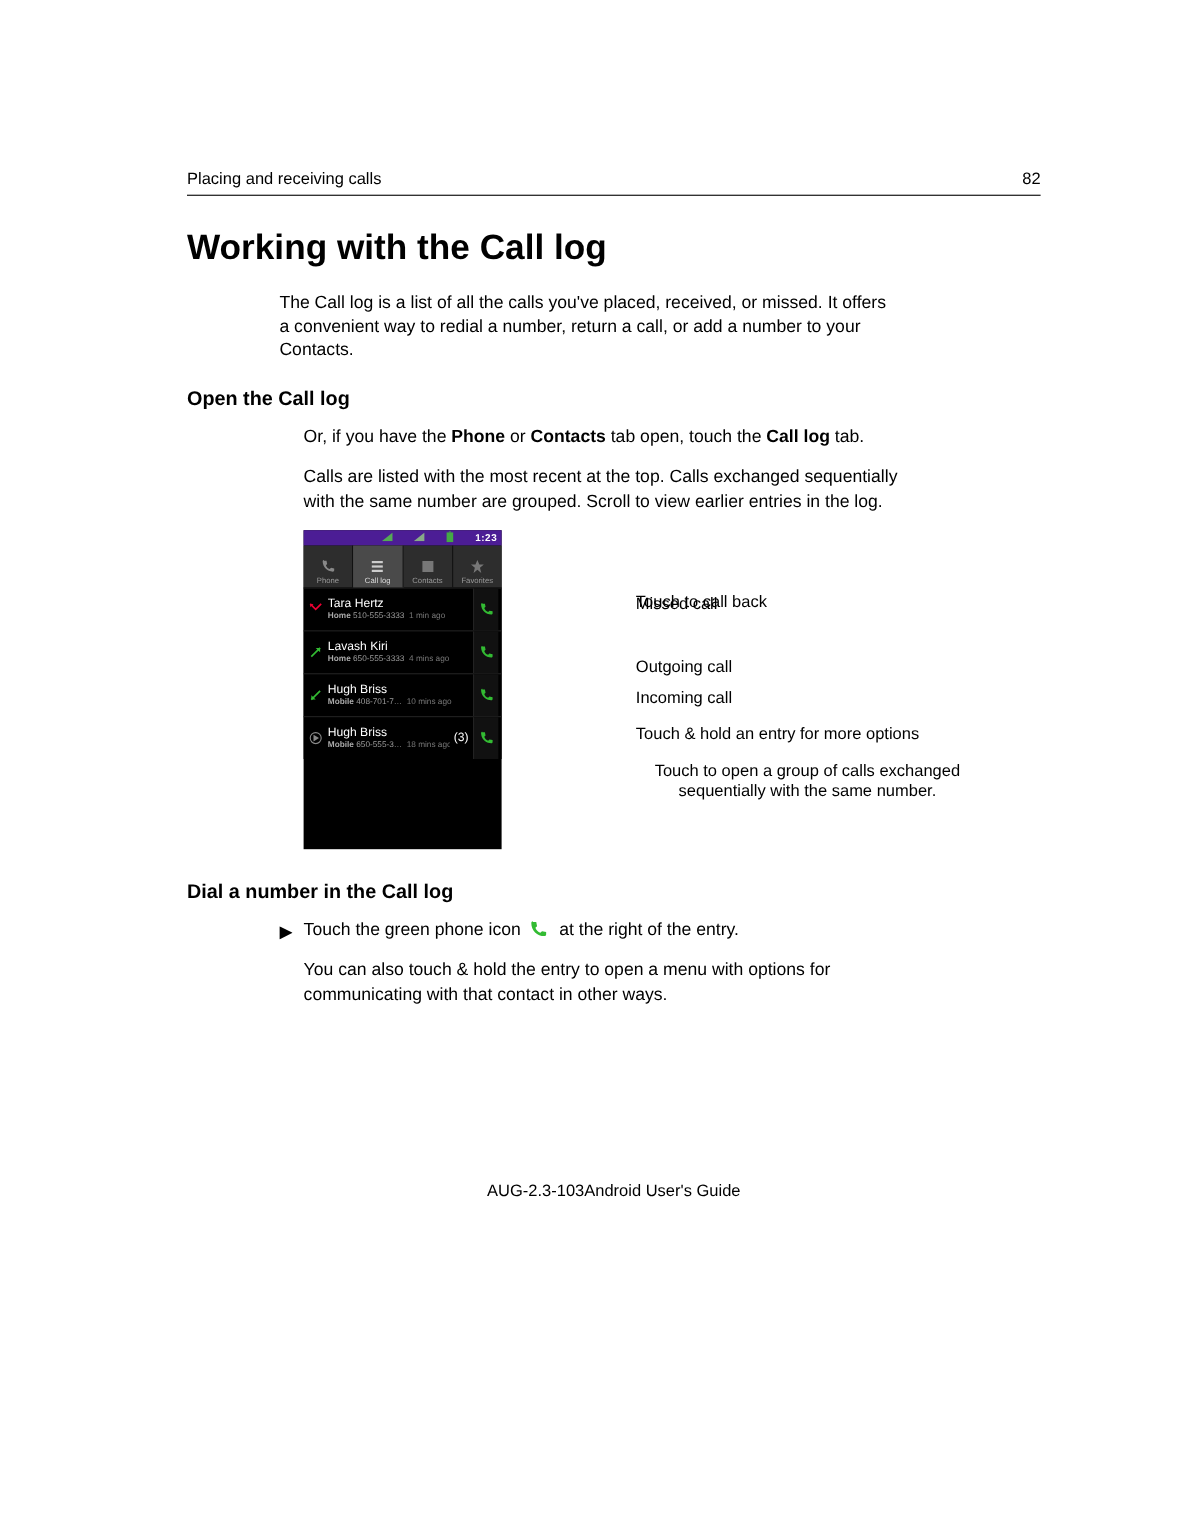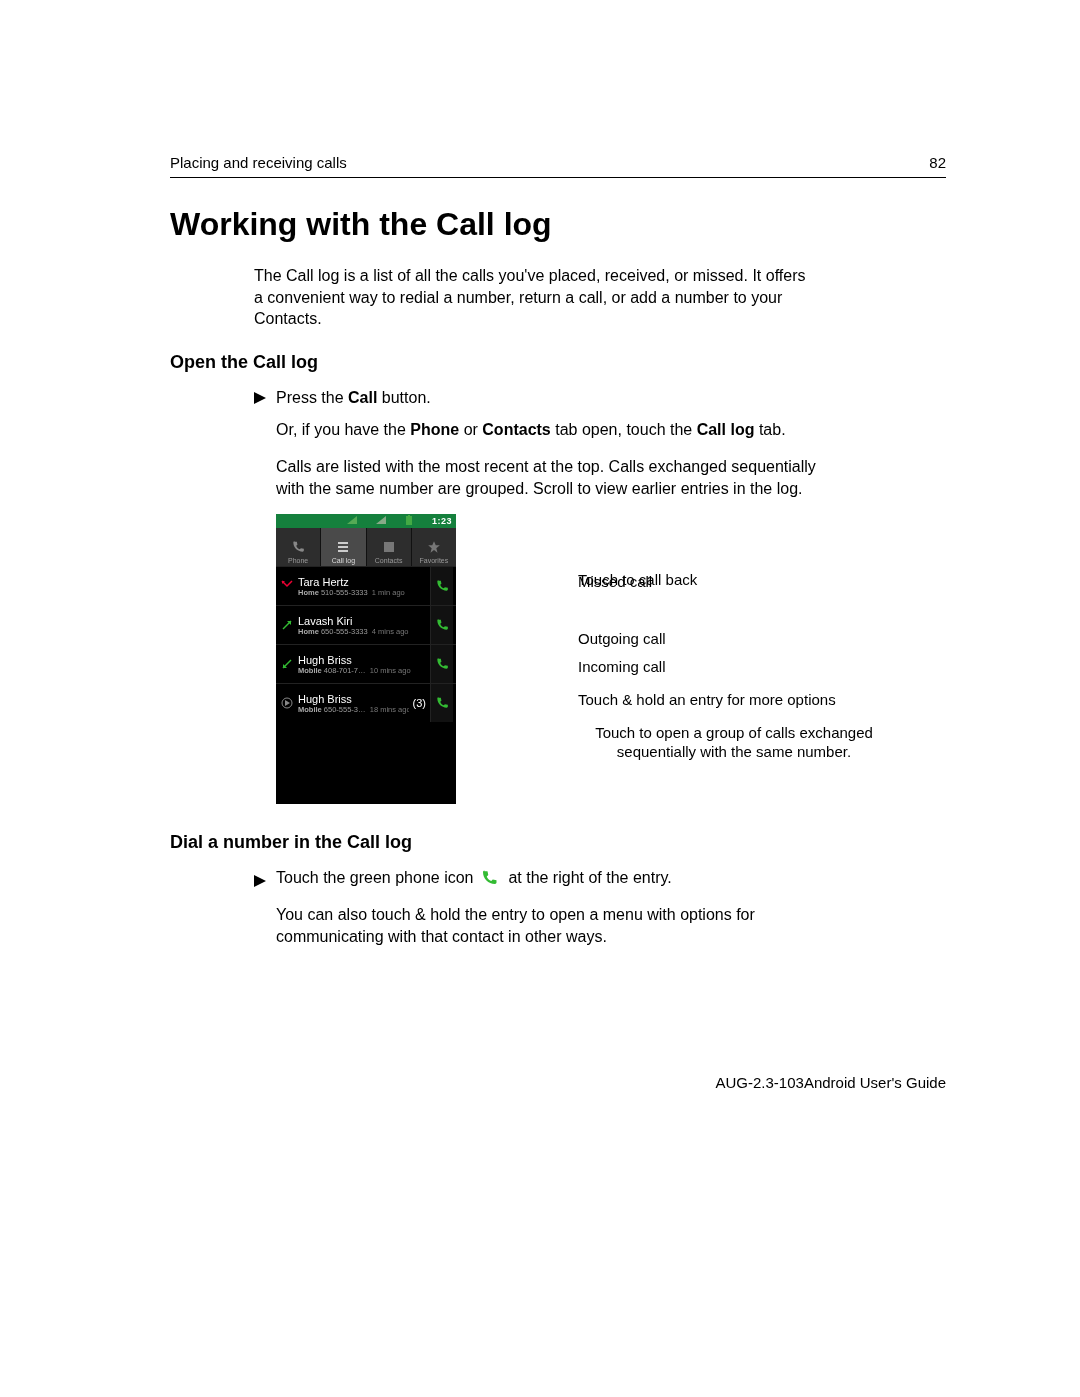--- a/index.html
+++ b/index.html
@@ -82,21 +82,21 @@
     position: absolute;
     top: 0; left: 0;
     width: 180px;
     height: 290px;
     background: #000;
     color: #fff;
     font-size: 10px;
   }
   .statusbar {
     height: 14px;
-    background: #15803d;
+    background: #4c1d95;
     display: flex;
     justify-content: flex-end;
     align-items: center;
     gap: 19px;
     padding-right: 4px;
     font-size: 9px;
   }
   .status-time { font-weight: 700; letter-spacing: 0.5px; }
   .tabs {
     display: flex;
@@ -157,21 +157,21 @@
   }
   .callout { position: absolute; white-space: nowrap; text-align: center; }
   .callout.wrap { white-space: normal; width: 280px; }
 
   .footer {
     position: absolute;
     left: 170px;
     right: 170px;
     bottom: 306px;
     display: flex;
-    justify-content: flex-end;
+    justify-content: center;
     font-size: 15px;
   }
   .inline-phone-icon { display:inline-block; vertical-align:-4px; margin: 0 6px 0 2px; }
 </style>
 </head>
 <body>
 
 <div class="page">
   <div class="content">
 
@@ -179,30 +179,20 @@
       <span>Placing and receiving calls</span>
       <span>82</span>
     </div>
 
     <div class="h1">Working with the Call log</div>
 
     <div class="intro">The Call log is a list of all the calls you've placed, received, or missed. It offers a convenient way to redial a number, return a call, or add a number to your Contacts.</div>
 
     <div class="h2">Open the Call log</div>
 
-    <div class="li">
-      <span class="bullet">
-        <svg width="12" height="12" viewBox="0 0 12 12">
-            <polygon points="0,0 12,6 0,12" fill="#000"></polygon>
-          </svg>
-      </span>
-      <span class="li-text">
-        <span>Press the </span><b>Call</b><span> button.</span>
-      </span>
-    </div>
 
     <div class="body-indent" style="margin-left:106px">
       <span>Or, if you have the </span><b>Phone</b><span> or </span><b>Contacts</b><span> tab open, touch the </span><b>Call log</b><span> tab.</span>
     </div>
 
     <div class="body-indent" style="margin-left:106px">Calls are listed with the most recent at the top. Calls exchanged sequentially with the same number are grouped. Scroll to view earlier entries in the log.</div>
 
     <div class="phone-figure">
 
       <div class="phone-body">

